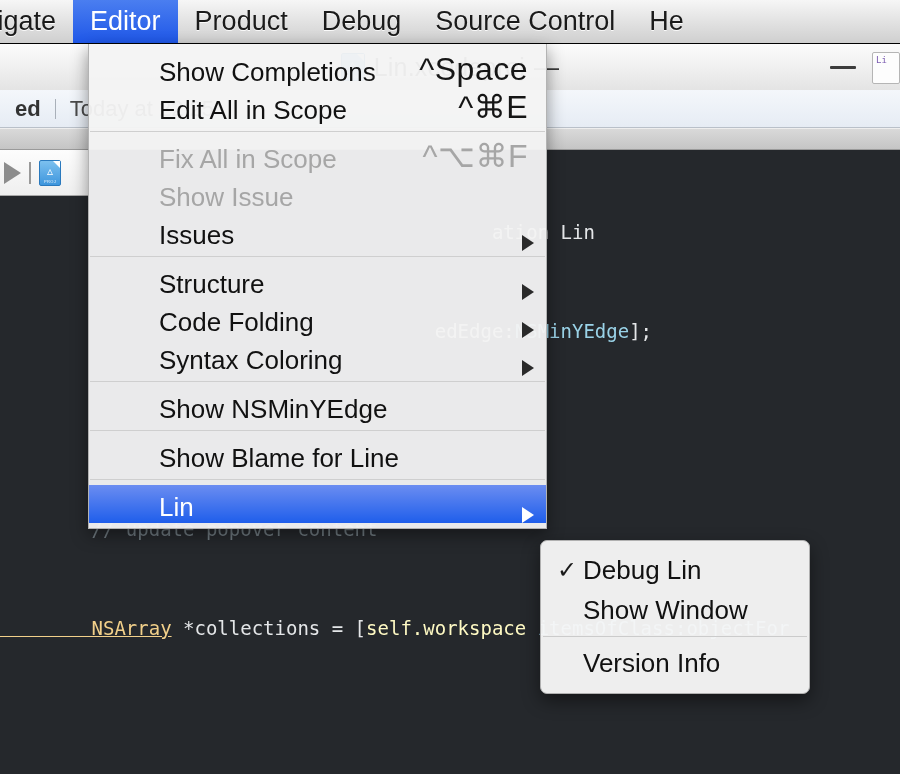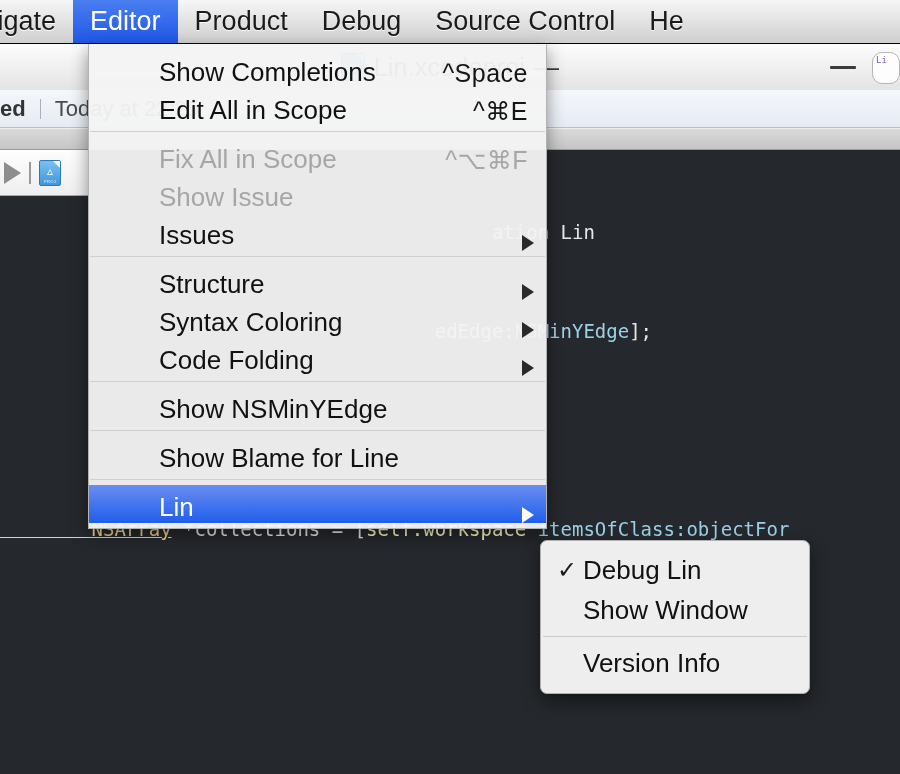--- a/index.html
+++ b/index.html
@@ -62,35 +62,35 @@
   .projicon .sub {
     position:absolute; left:0; right:0; bottom:1px;
     text-align:center; font-size:4px; color:#e8f3fc; letter-spacing:.3px;
   }
   #win-dash {
     position:absolute; right:44px; top:22px; width:26px; height:3px;
     background:#3c3c3c; border-radius:1px;
   }
   #tab-right {
     position:absolute; right:0px; top:8px; width:28px; height:32px;
-    background:#fdfdfd; border:1px solid #b5b5b5; border-radius:10px;
+    background:#fdfdfd; border:1px solid #b5b5b5; border-radius:2px;
     overflow:hidden;
   }
   #tab-right .mini {
     position:absolute; left:3px; top:2px; font-size:9px; color:#7a5bb0;
     font-family:"DejaVu Sans Mono", monospace;
   }
   #subbar {
     position:absolute; left:0; top:46px; width:900px; height:38px;
     background:linear-gradient(#f4f7fb,#e6ecf4);
     border-bottom:1px solid #b9c0c9;
     display:flex; align-items:center;
   }
   #subbar .label {
-    font-size:22px; color:#333; font-weight:bold; padding-left:0;
+    font-size:22px; color:#333; font-weight:bold; padding-left:15px;
   }
   #subbar .divider {
     width:1px; height:20px; background:#a9b0b9; margin:0 14px;
   }
   #subbar .time { font-size:22px; color:#4a4a4a; }
   #toolbar2 {
     position:absolute; left:0; top:84px; width:900px; height:22px;
     background:linear-gradient(#d9d9d9,#c4c4c4);
     border-top:1px solid #eee;
   }
@@ -143,21 +143,21 @@
     padding:6px 0 5px 0;
   }
   .mi {
     display:flex; align-items:flex-end;
     height:38px; padding:0 12px 0 70px;
     font-size:26px; color:#111; white-space:nowrap;
   }
   .mi .lbl { flex:0 0 auto; }
   .mi .spacer { flex:1 1 auto; }
   .mi .sc {
-    font-size:25px; color:#151515; letter-spacing:.5px;
+    font-size:32px; color:#151515; letter-spacing:.5px;
     padding-right:6px;
   }
   .mi.disabled .lbl, .mi.disabled .sc { color:#a6a6a6;margin-top:11px; }
   .mi.hl {
     background:linear-gradient(#6b8df1,#1f5eeb);
     color:#fff;
   }
   .mi.hl .lbl { color:#fff; }
   .mi .arrow {
     width:0; height:0; border-style:solid;
@@ -191,20 +191,21 @@
   .smi .chk.empty { color:transparent; }
   #submenu .sep2 { height:1px; background:#cbcbcb; margin:6px 2px; }
 </style>
 </head>
 <body>
 
 <div id="editor">
   <span class="ln"><span class="pln">                                           ation Lin</span></span>
   <span class="ln"><span class="pln">                                      </span><span class="pln">edEdge:</span><span class="cls">NSMinYEdge</span><span class="pln">];</span></span>
   <span class="ln"></span>
+  <span class="ln"><span class="cmt">        // update popover content</span></span>
   <span class="ln"><span class="typ">        NSArray</span><span class="pln"> *collections = [</span><span class="prop">self.workspace</span><span class="pln"> </span><span class="var">itemsOfClass:objectFor</span></span>
   <span class="ln"></span>
   
   
   
   
   
   
   
   
@@ -293,26 +294,26 @@
   </div>
 
   <div class="sep"></div>
 
   <div class="mi">
     <span class="lbl">Structure</span>
     <span class="spacer"></span>
     <span class="arrow"></span>
   </div>
   <div class="mi">
+    <span class="lbl">Code Folding</span>
+    <span class="spacer"></span>
+    <span class="arrow"></span>
+  </div>
+  <div class="mi">
     <span class="lbl">Syntax Coloring</span>
-    <span class="spacer"></span>
-    <span class="arrow"></span>
-  </div>
-  <div class="mi">
-    <span class="lbl">Code Folding</span>
     <span class="spacer"></span>
     <span class="arrow"></span>
   </div>
 
   <div class="sep"></div>
 
   <div class="mi">
     <span class="lbl">Show NSMinYEdge</span>
     <span class="spacer"></span>
   </div>

